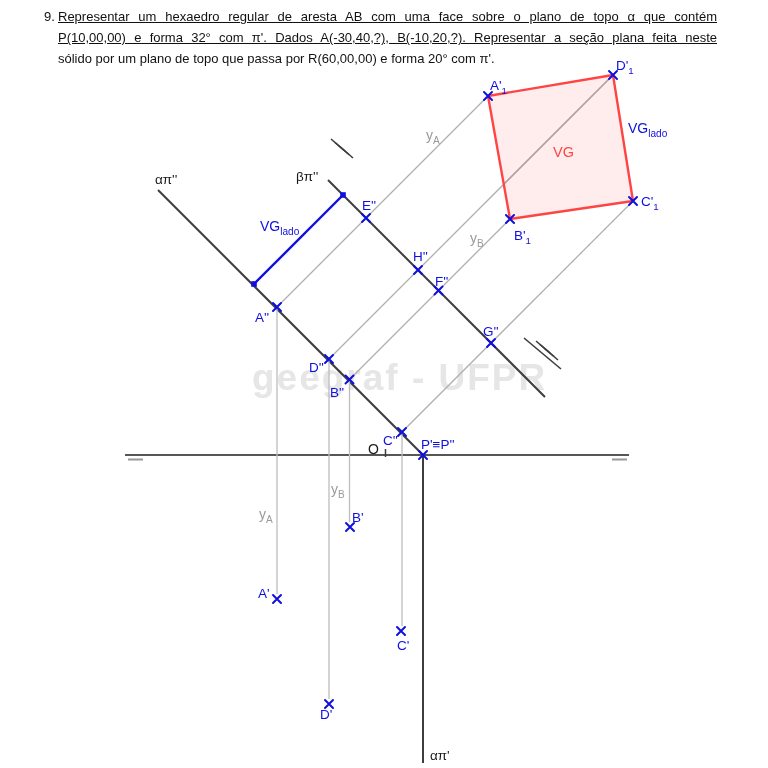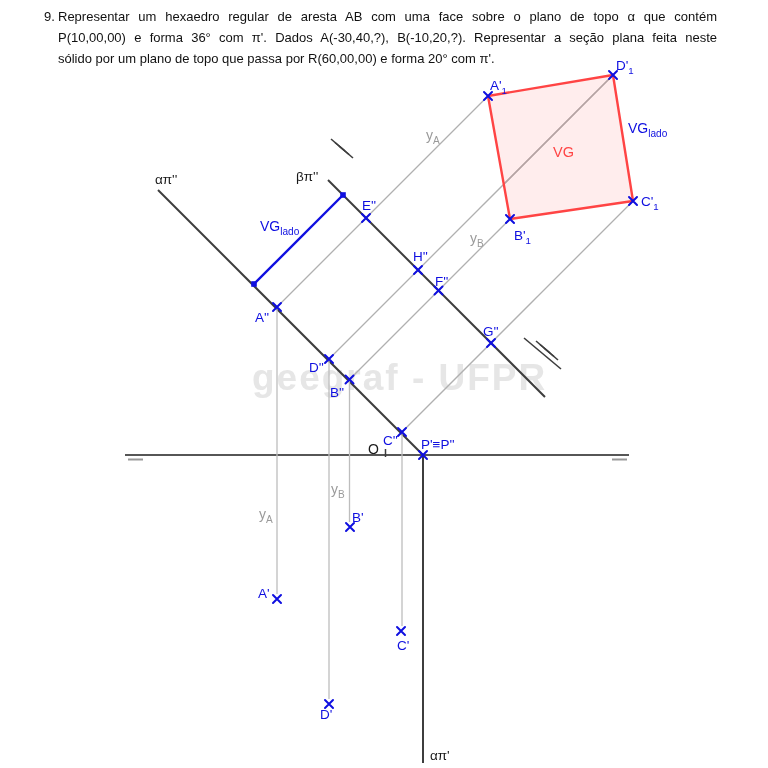--- a/index.html
+++ b/index.html
@@ -2,33 +2,33 @@
 <html><head>
 <meta charset="utf-8">
 <style>
   html,body{margin:0;padding:0;background:#fff;}
   body{width:768px;height:768px;position:relative;font-family:"Liberation Sans",sans-serif;overflow:hidden;}
   .page{position:absolute;inset:0;background:#fff;}
   .problem{position:absolute;top:6px;left:0;width:768px;color:#111;font-size:13px;line-height:21px;}
   .pnum{position:absolute;left:44px;top:0;}
   .plines{position:absolute;left:58px;top:0;width:659px;}
   .pline{white-space:normal;}
-  .pline.j{text-align:justify;text-align-last:justify;}
+  .pline.j{text-align:justify;text-align-last:justify;text-decoration:underline;}
   svg{position:absolute;left:0;top:0;font-family:"Liberation Sans",sans-serif;}
   svg text{user-select:none;}
 </style>
 </head>
 <body>
 
 <div class="page">
   <div class="problem">
     <span class="pnum">9.</span>
     <div class="plines">
       <div class="pline j">Representar um hexaedro regular de aresta AB com uma face sobre o plano de topo α que contém</div>
-      <div class="pline j">P(10,00,00) e forma 36° com π'. Dados A(-30,40,?), B(-10,20,?). Representar a seção plana feita neste</div>
+      <div class="pline j">P(10,00,00) e forma 32° com π'. Dados A(-30,40,?), B(-10,20,?). Representar a seção plana feita neste</div>
       <div class="pline">sólido por um plano de topo que passa por R(60,00,00) e forma 20° com π'.</div>
     </div>
   </div>
   <svg id="fig" width="768" height="768" viewBox="0 0 768 768">
       <text x="252" y="390" fill="#e6e6e6" font-size="37" font-weight="bold" letter-spacing="2">geegraf - UFPR</text>
       <line x1="125" y1="455" x2="629" y2="455" stroke="#565656" stroke-width="2" stroke-linecap="butt"></line>
       <line x1="128" y1="459.5" x2="143" y2="459.5" stroke="#999999" stroke-width="2" stroke-linecap="butt"></line>
       <line x1="612" y1="459.5" x2="627" y2="459.5" stroke="#999999" stroke-width="2" stroke-linecap="butt"></line>
       <line x1="385.5" y1="449" x2="385.5" y2="457" stroke="#3d3d3d" stroke-width="1.5" stroke-linecap="butt"></line>
       <line x1="158" y1="190" x2="423" y2="455" stroke="#3d3d3d" stroke-width="2" stroke-linecap="butt"></line>

